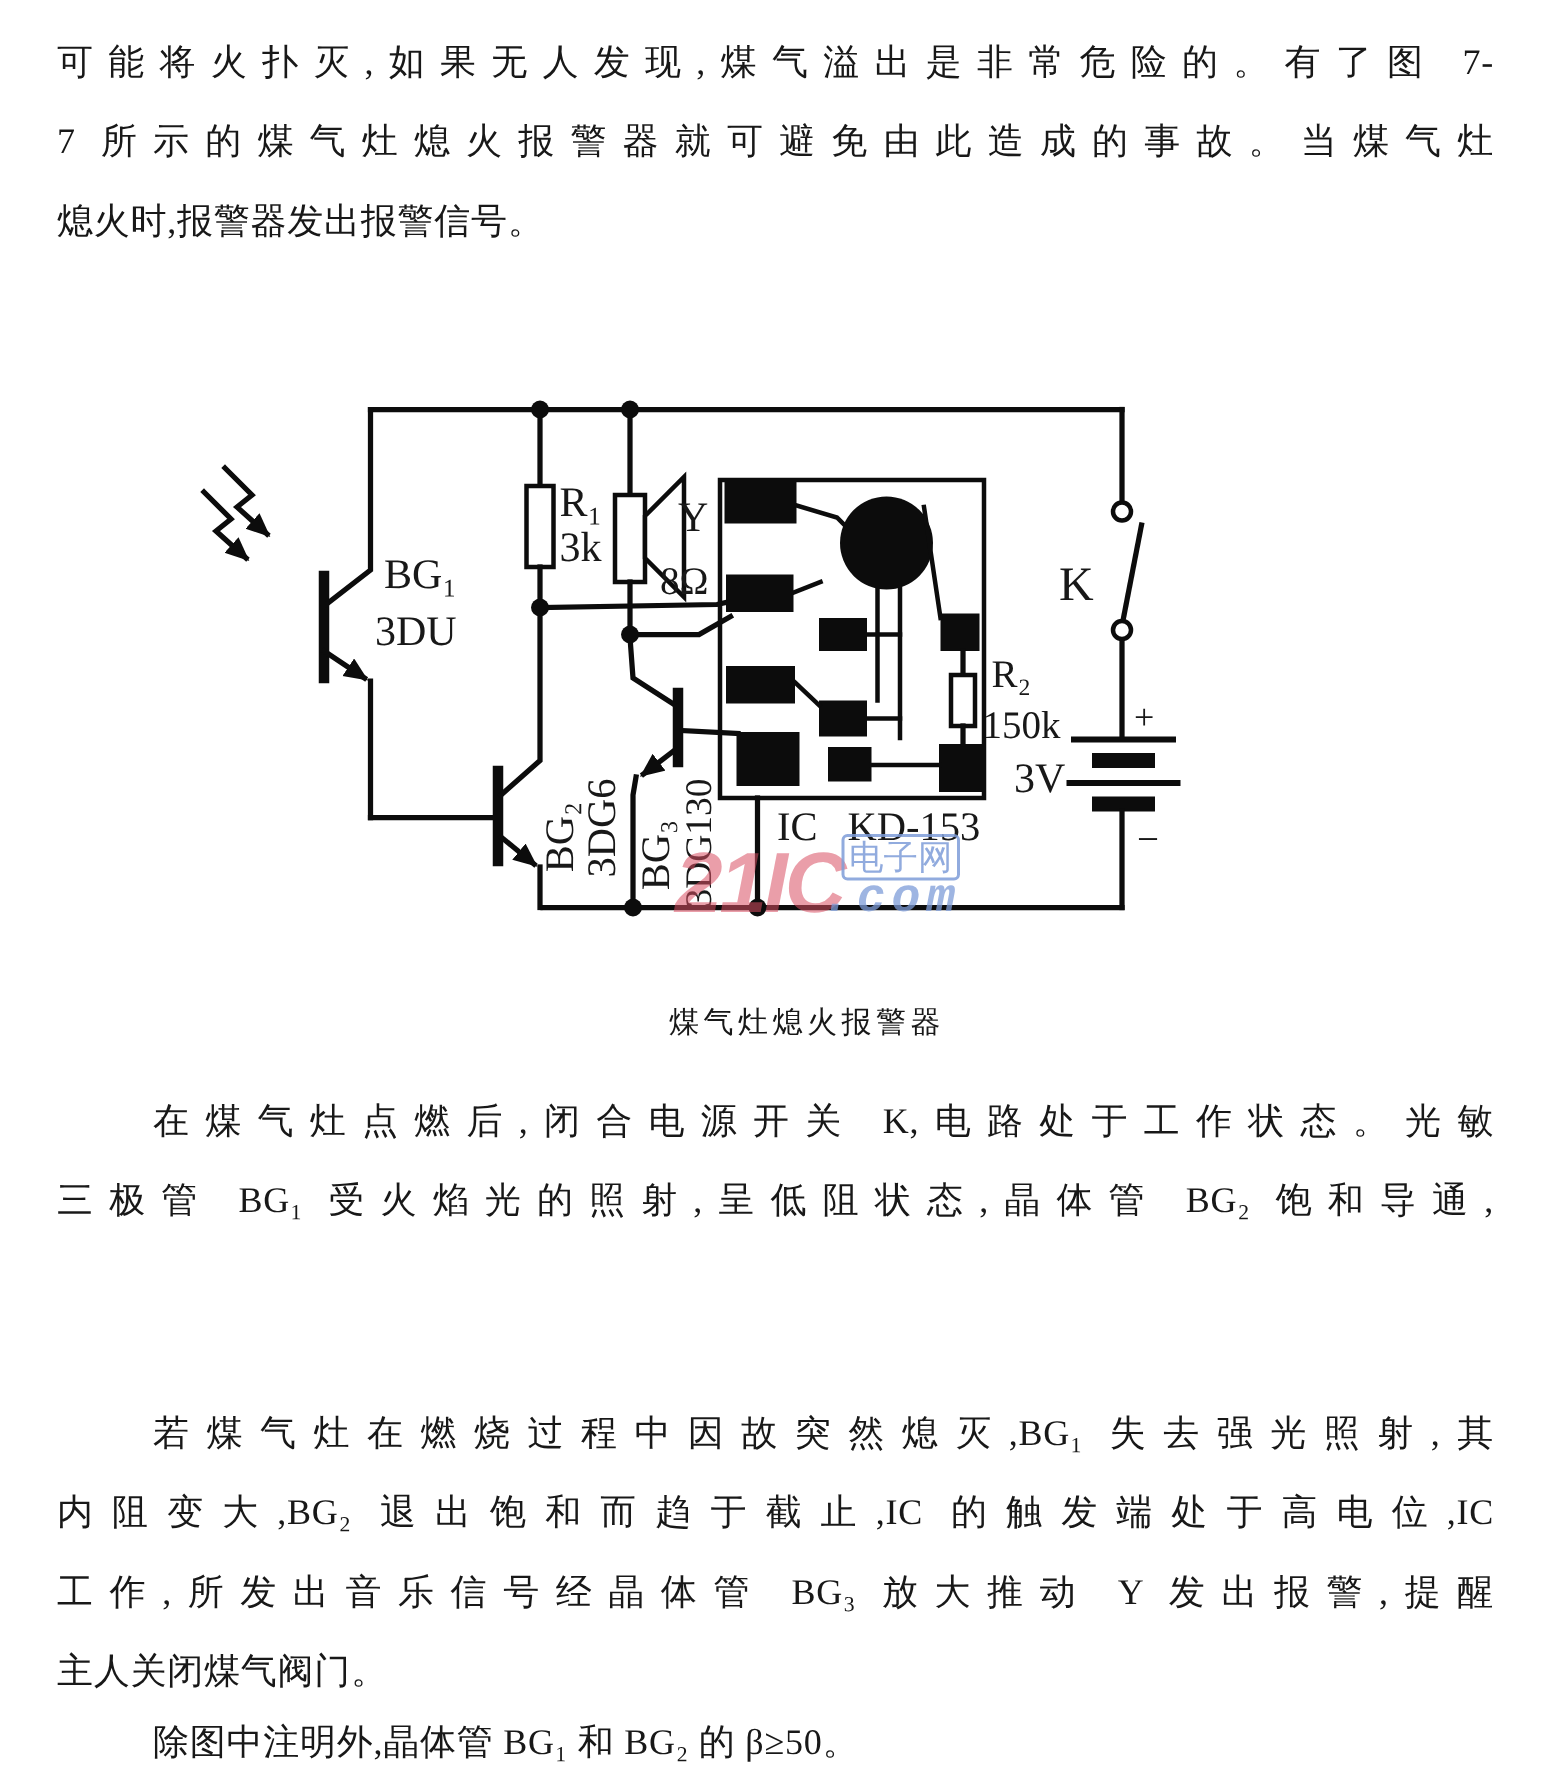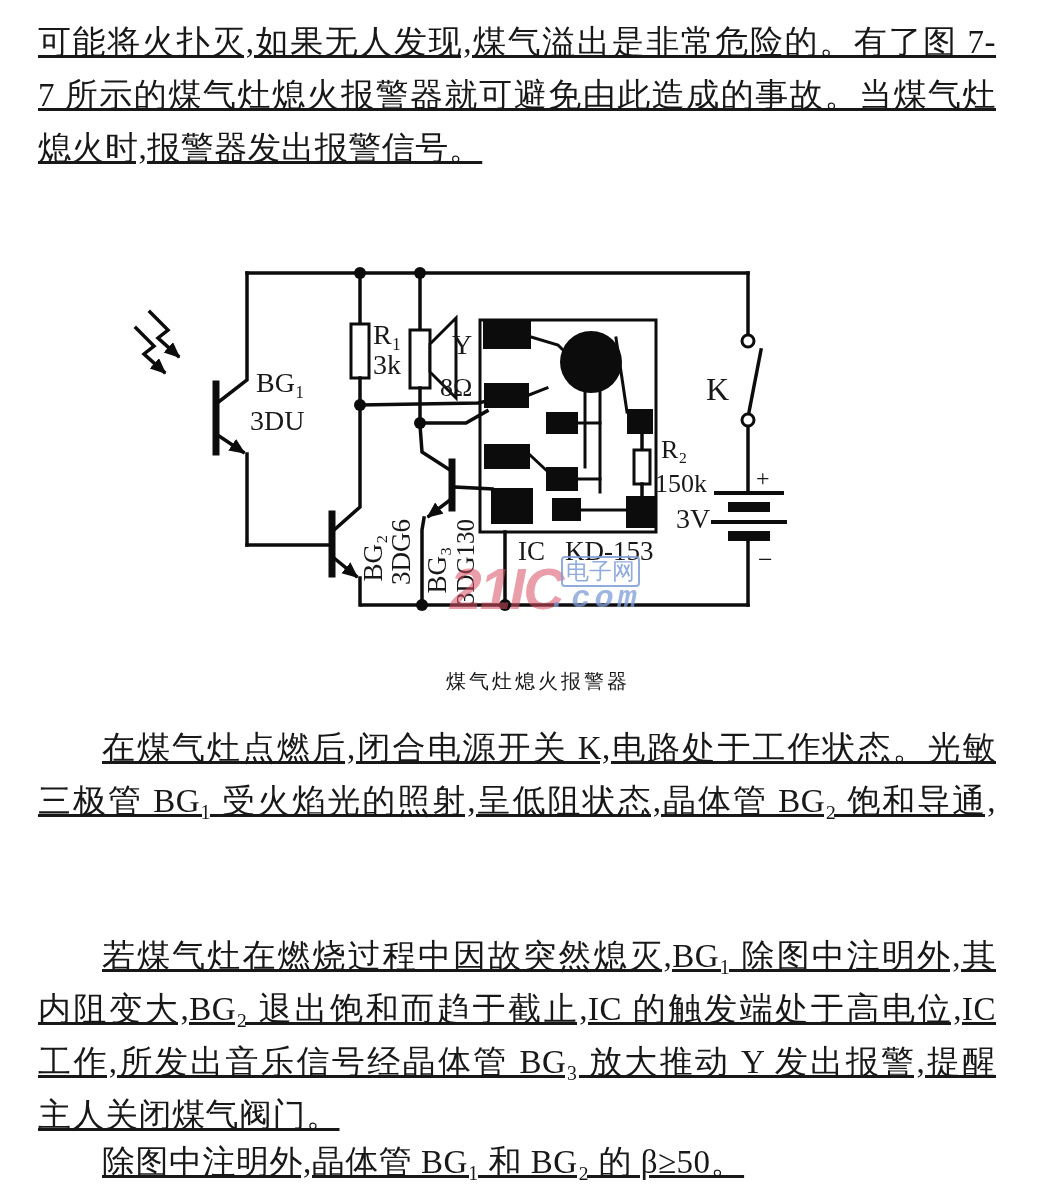--- a/index.html
+++ b/index.html
@@ -3,21 +3,21 @@
 <meta charset="utf-8">
 <style>
   html,body{margin:0;padding:0;}
   body{
     width:1039px;height:1186px;position:relative;overflow:hidden;
     background:#ffffff;color:#181818;
     font-family:"Liberation Serif","DejaVu Serif",serif;
   }
   .para{
     position:absolute;left:38px;width:958px;
-    font-size:33px;line-height:53px;letter-spacing:.5px;text-decoration:underline;
+    font-size:24px;line-height:53px;letter-spacing:.5px;
   }
   .tl{text-align:left;white-space:normal;}
   .fill{text-align:justify;text-align-last:justify;}
   .indent{text-indent:64px;}
   .caption{
     position:absolute;left:446px;top:668px;
     font-size:20px;letter-spacing:3px;white-space:nowrap;
   }
   svg.circuit{position:absolute;left:0;top:0;}
   .wm{position:absolute;pointer-events:none;}
@@ -194,21 +194,21 @@
 <div class="wm wm-com">.com</div>
 
 <div class="caption">煤气灶熄火报警器</div>
 
 <div class="para" style="top:722px">
   <div class="tl fill indent">在煤气灶点燃后,闭合电源开关 K,电路处于工作状态。光敏</div>
   <div class="tl fill">三极管 BG₁ 受火焰光的照射,呈低阻状态,晶体管 BG₂ 饱和导通,</div>
 </div>
 
 <div class="para" style="top:930px">
-  <div class="tl fill indent">若煤气灶在燃烧过程中因故突然熄灭,BG₁ 除图中注明外,其</div>
+  <div class="tl fill indent">若煤气灶在燃烧过程中因故突然熄灭,BG₁ 失去强光照射,其</div>
   <div class="tl fill">内阻变大,BG₂ 退出饱和而趋于截止,IC 的触发端处于高电位,IC</div>
   <div class="tl fill">工作,所发出音乐信号经晶体管 BG₃ 放大推动 Y 发出报警,提醒</div>
   <div class="tl">主人关闭煤气阀门。</div>
 </div>
 
 <div class="para" style="top:1136px">
   <div class="tl indent">除图中注明外,晶体管 BG₁ 和 BG₂ 的 β≥50。</div>
 </div>
 
 </body></html>

